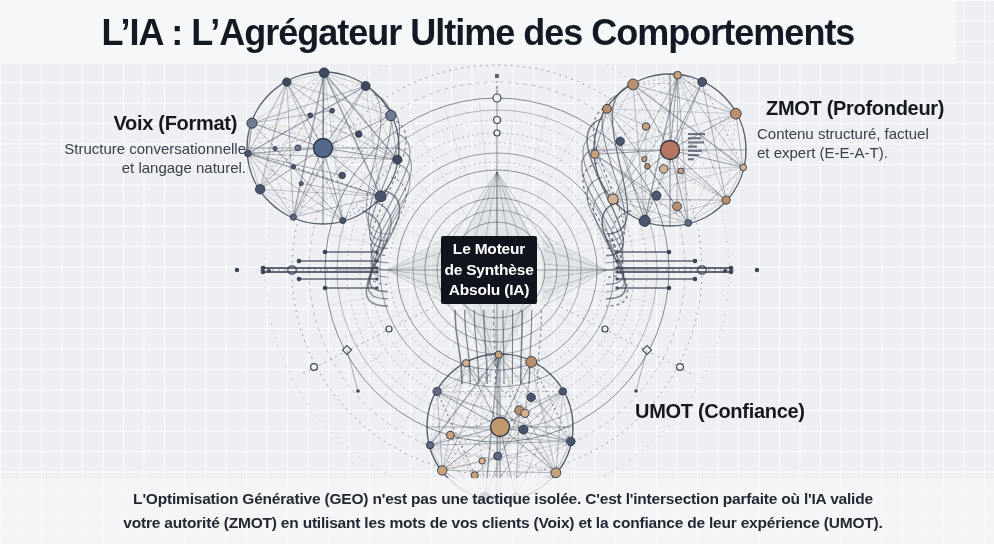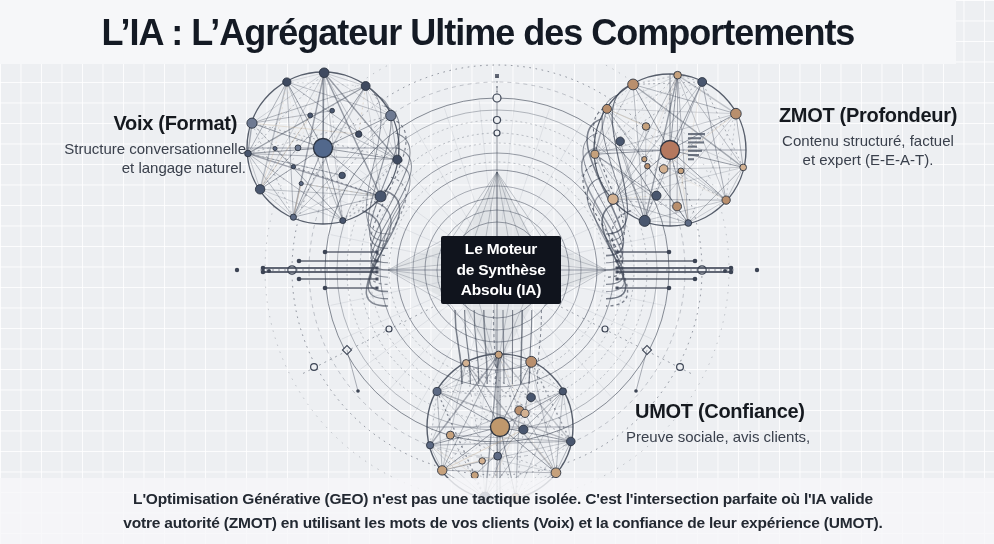--- a/index.html
+++ b/index.html
@@ -25,24 +25,24 @@
     position:absolute;left:0;top:478px;width:994px;height:66px;
     background:rgba(246,247,249,.82);z-index:5;
     display:flex;align-items:center;justify-content:center;padding-left:6px;
   }
   .footer-text{margin:0;text-align:center;font-size:15.5px;font-weight:700;
     letter-spacing:-.2px;line-height:1.55;color:#232932;}
   .node-label{position:absolute;z-index:4;}
   .node-label h3{font-size:20px;font-weight:700;margin:0 13px 4px;color:#15191f;letter-spacing:-.3px;}
   .node-label p{font-size:15px;margin:4px;line-height:1.28;color:#3a404c;}
   .label-voix{right:744px;top:112px;text-align:right;width:230px;}
-  .label-zmot{left:753px;top:104px;width:230px;text-align:center;}
+  .label-zmot{left:753px;top:97px;width:230px;}
   .label-umot{left:622px;top:400px;width:240px;}
   .engine-box{
-    position:absolute;left:441px;top:236px;width:120px;height:68px;z-index:4;
+    position:absolute;left:441px;top:236px;width:96px;height:68px;z-index:4;
     background:#10141d;color:#ffffff;border-radius:2px;
     display:flex;flex-direction:column;align-items:center;justify-content:center;
     font-size:15.5px;font-weight:700;line-height:1.32;text-align:center;letter-spacing:-.2px;
   }
 </style>
 </head>
 <body>
 
 <div class="stage">
 
@@ -564,21 +564,21 @@
     <h3>ZMOT (Profondeur)</h3>
     <p>
       <span>Contenu structuré, factuel</span><br>
       <span>et expert (E-E-A-T).</span>
     </p>
   </div>
 
   <div class="node-label label-umot">
     <h3>UMOT (Confiance)</h3>
     <p>
-      <span>Preuve sociale, avis clients,</span><br>
+      <br>
     </p>
   </div>
 
   <div class="engine-box" style="background: rgb(16, 20, 29); color: rgb(255, 255, 255);">
     <span>Le Moteur</span>
     <span>de Synthèse</span>
     <span>Absolu (IA)</span>
   </div>
 
   <div class="footer-band">

